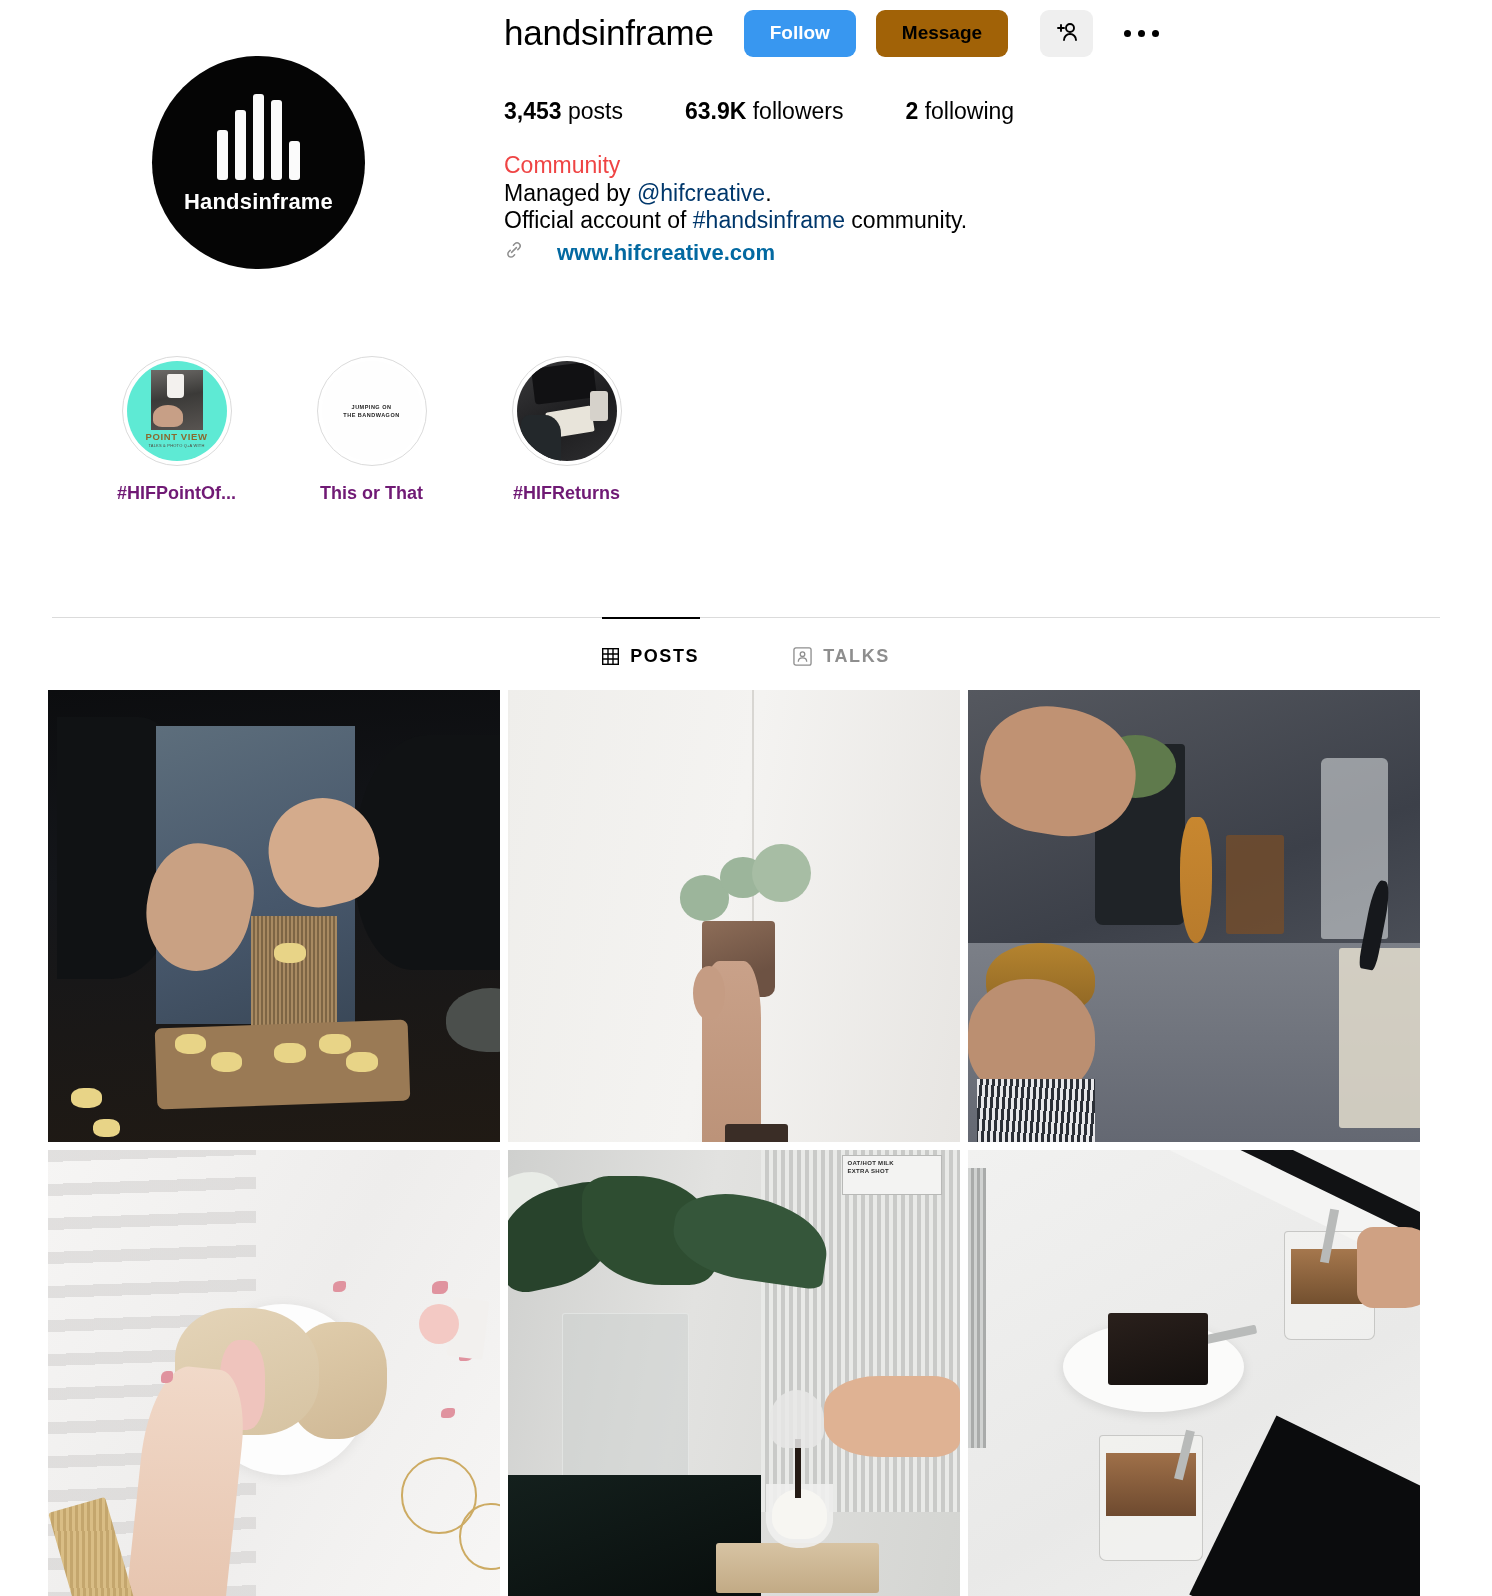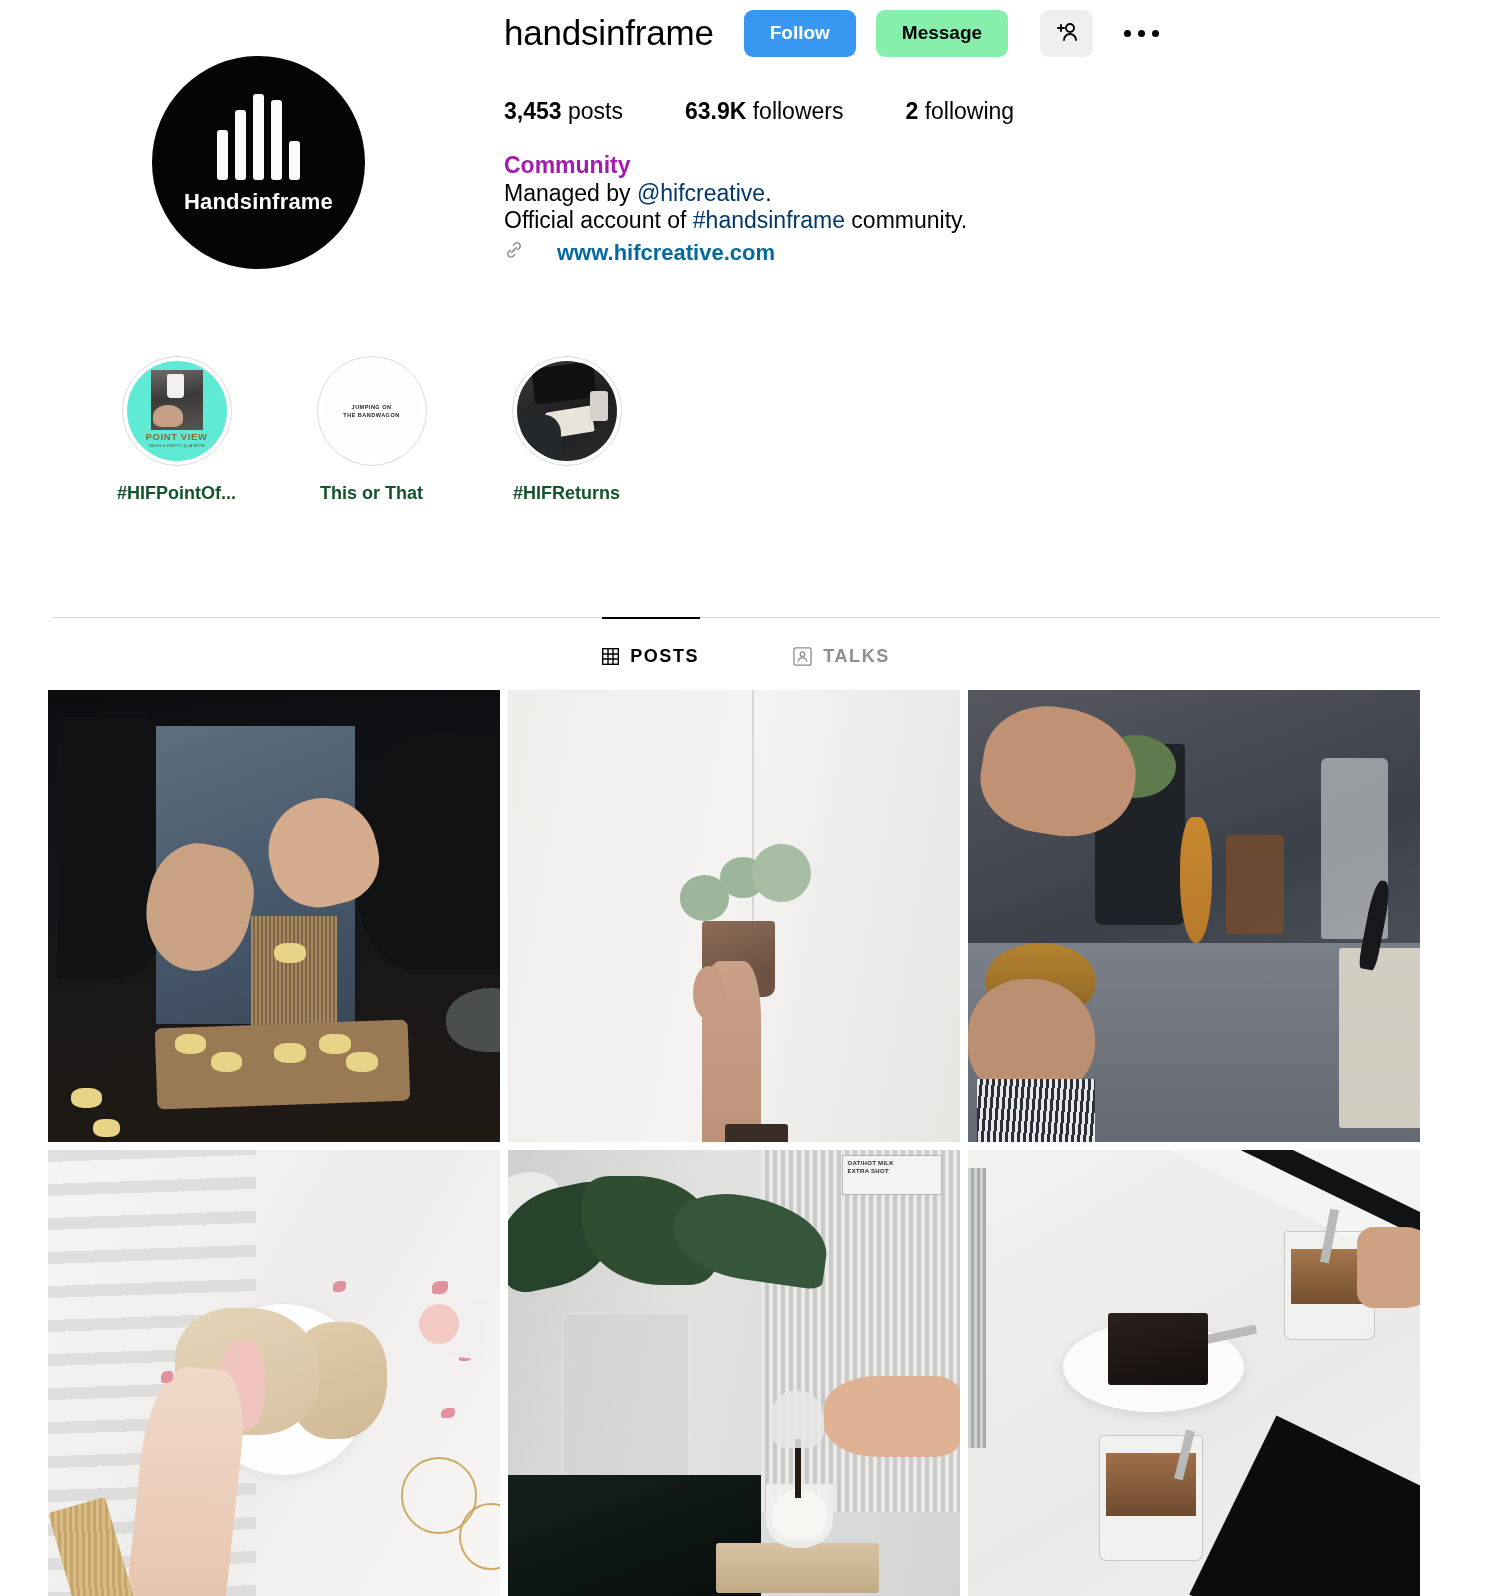--- a/index.html
+++ b/index.html
@@ -52,41 +52,41 @@
     margin-right: 16px;
   }
   .btn {
     border: none; cursor: pointer; border-radius: 9px;
     font-family: "Liberation Sans", sans-serif;
     font-size: 19px; font-weight: bold;
     height: 47px; padding: 0 26px;
     display:flex; align-items:center; justify-content:center;
   }
   .btn-follow { background: #3897f0; color: #fff; }
-  .btn-message { background: #86efac; color: #000; margin-left: 6px;}
+  .btn-message { background: #a16207; color: #000; margin-left: 6px;}
   .btn-icon {
     background: #efefef; border:none; border-radius:9px;
     width: 53px; height: 47px; margin-left: 18px;
     display:flex; align-items:center; justify-content:center; cursor:pointer;
   }
   .btn-dots {
     background: transparent; border:none; width: 56px; height: 47px;
     margin-left: 6px; display:flex; align-items:center; justify-content:center;
     cursor:pointer;
   }
   .dots { display:flex; gap:7px; }
   .dots i { width:7px; height:7px; border-radius:50%; background:#000; display:block; }
 
   .stats { display:flex; margin-top: 32px; font-size: 23px; color:#000; }
   .stat { margin-right: 62px; white-space: nowrap; }
   .stat b { font-weight: bold; }
 
   .bio { margin-top: 27px; font-size: 23px; line-height: 27.5px; }
   .bio .fullname { font-weight: bold; }
-  .bio .category { color: #a21caf; font-weight: bold; }
+  .bio .category { color: #ef4444; }
   .bio a, .bio .lnk { color:#00376b; text-decoration:none; }
   .weblink {
     margin-top: 4px; display:flex; align-items:center; gap: 9px;
     font-size: 22px; font-weight: bold; color:#00376b;
   }
   .weblink a { color:#0369a1; text-decoration:none; font-weight:bold;margin-left:24px; }
 
   
   .highlights {
     position: absolute; left: 104px; top: 356px;
@@ -97,21 +97,21 @@
     width: 110px; height: 110px; border-radius: 50%;
     border: 1.5px solid #dbdbdb; padding: 4px;
     margin: 0 auto; background:#fff;
   }
   .hl-img {
     width: 100%; height:100%; border-radius: 50%;
     overflow: hidden; position: relative; background:#fff;
   }
   .hl-label {
     margin-top: 17px; font-size: 18px; font-weight: bold;
-    color:#14532d; white-space: nowrap; overflow:hidden; text-overflow: ellipsis;
+    color:#701a75; white-space: nowrap; overflow:hidden; text-overflow: ellipsis;
   }
 
   
   .hl1 { background:#5eead4; }
   .hl1 .poster {
     position:absolute; left:24%; top:9%; width:52%; height:60%;
     background: linear-gradient(170deg,#6d6b68 0%,#3b3a38 45%,#585451 100%);
   }
   .hl1 .cup {
     position:absolute; left:40%; top:13%; width:17%; height:24%;

